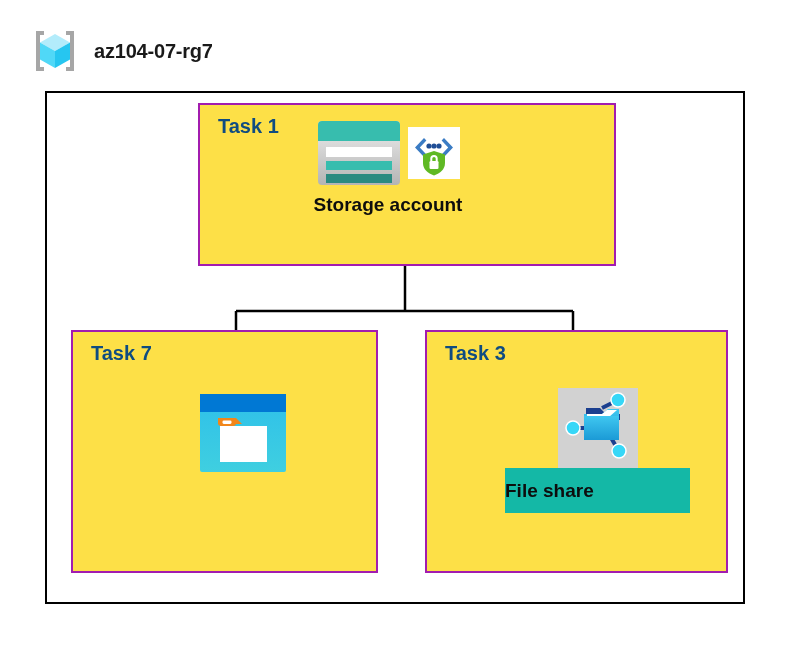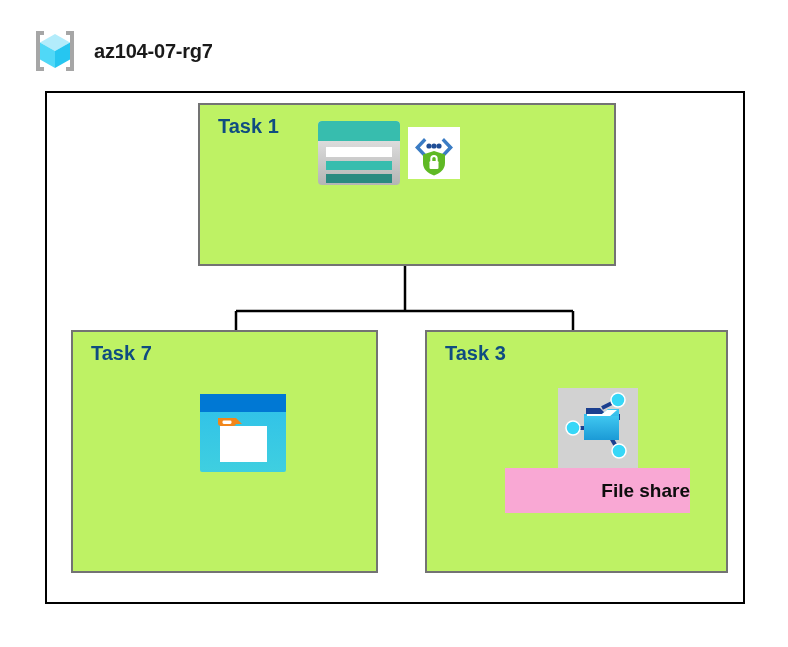--- a/index.html
+++ b/index.html
@@ -56,22 +56,22 @@
     width: 700px;
     height: 513px;
     border: 2px solid #000000;
     box-sizing: border-box;
     background: #ffffff;
   }
 
   
   .task-panel {
     position: absolute;
-    background: #bef264;
-    border: 2px solid #737373;
+    background: #fde047;
+    border: 2px solid #a21caf;
     box-sizing: border-box;
   }
   #task1-panel { left: 198px; top: 103px; width: 418px; height: 163px; }
   #task2-panel { left: 71px;  top: 330px; width: 307px; height: 243px; }
   #task3-panel { left: 425px; top: 330px; width: 303px; height: 243px; }
 
   .task-label {
     position: absolute;
     left: 18px;
     top: 10px;
@@ -116,24 +116,24 @@
     width: 80px;
     height: 80px;
     background: #d2d2d2;
     display: flex;
     align-items: center;
     justify-content: center;
   }
   .fs-label-plate {
     width: 185px;
     height: 45px;
-    background: #f9a8d4;
-    display: flex;
-    align-items: center;
-    justify-content: flex-end;
+    background: #14b8a6;
+    display: flex;
+    align-items: center;
+    justify-content: flex-start;
     margin-top: 0px;
   }
 
   
   #connectors {
     position: absolute;
     left: 0; top: 0;
     width: 788px;
     height: 647px;
     pointer-events: none;
@@ -210,20 +210,21 @@
           <circle cx="26" cy="19" r="2.6" fill="#1f4e96"></circle>
           <circle cx="31" cy="19" r="2.6" fill="#1f4e96"></circle>
 
           <path d="M26 24 L37 27.5 V36 C37 42.2 32.2 46.4 26 48.5 C19.8 46.4 15 42.2 15 36 V27.5 Z" fill="#5fb924"></path>
 
           <rect x="21.5" y="34" width="9" height="8" rx="1.2" fill="#ffffff"></rect>
           <path d="M23.3 34 V31.6 A2.7 2.7 0 0 1 28.7 31.6 V34" fill="none" stroke="#ffffff" stroke-width="2"></path>
         </svg>
       </span>
     </div>
+    <div class="node-caption">Storage account</div>
   </div>
 
   <div class="task-panel" id="task2-panel">
     <div class="task-label">Task 7</div>
   </div>
 
   <div class="node" id="blob-node">
     <span>
       <svg width="90" height="82" viewBox="0 0 90 82" aria-hidden="true">
         <defs>

